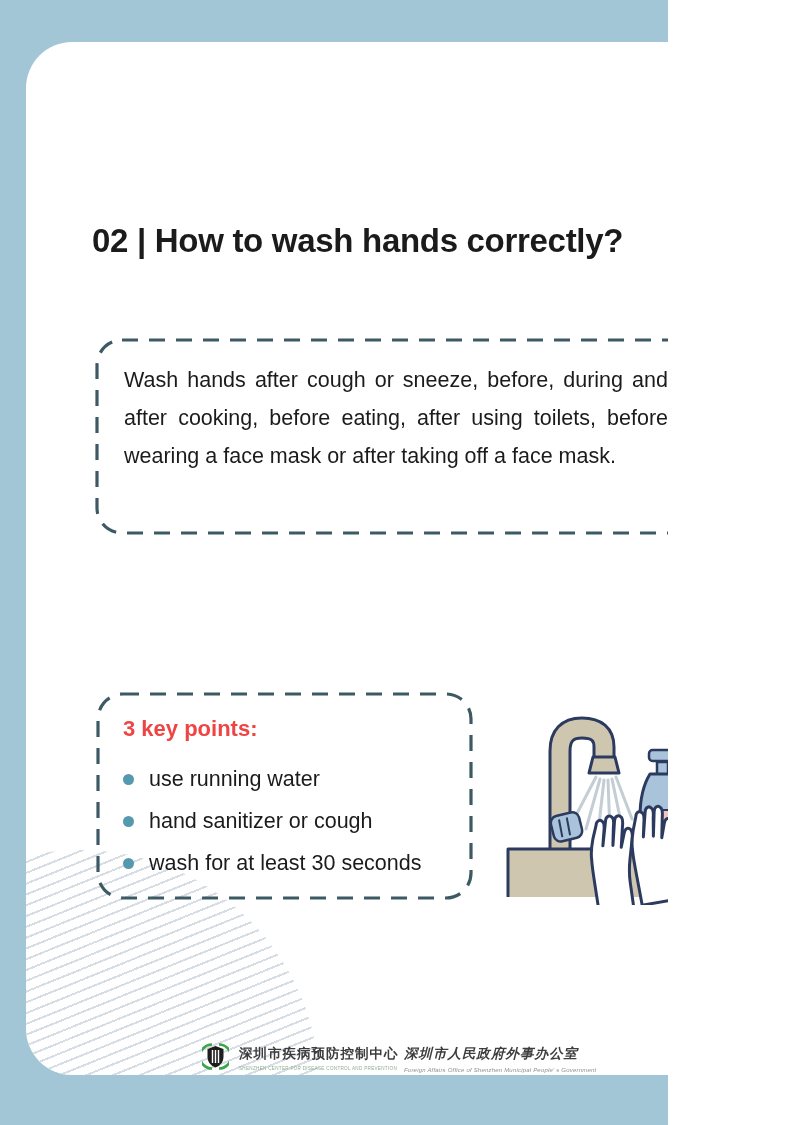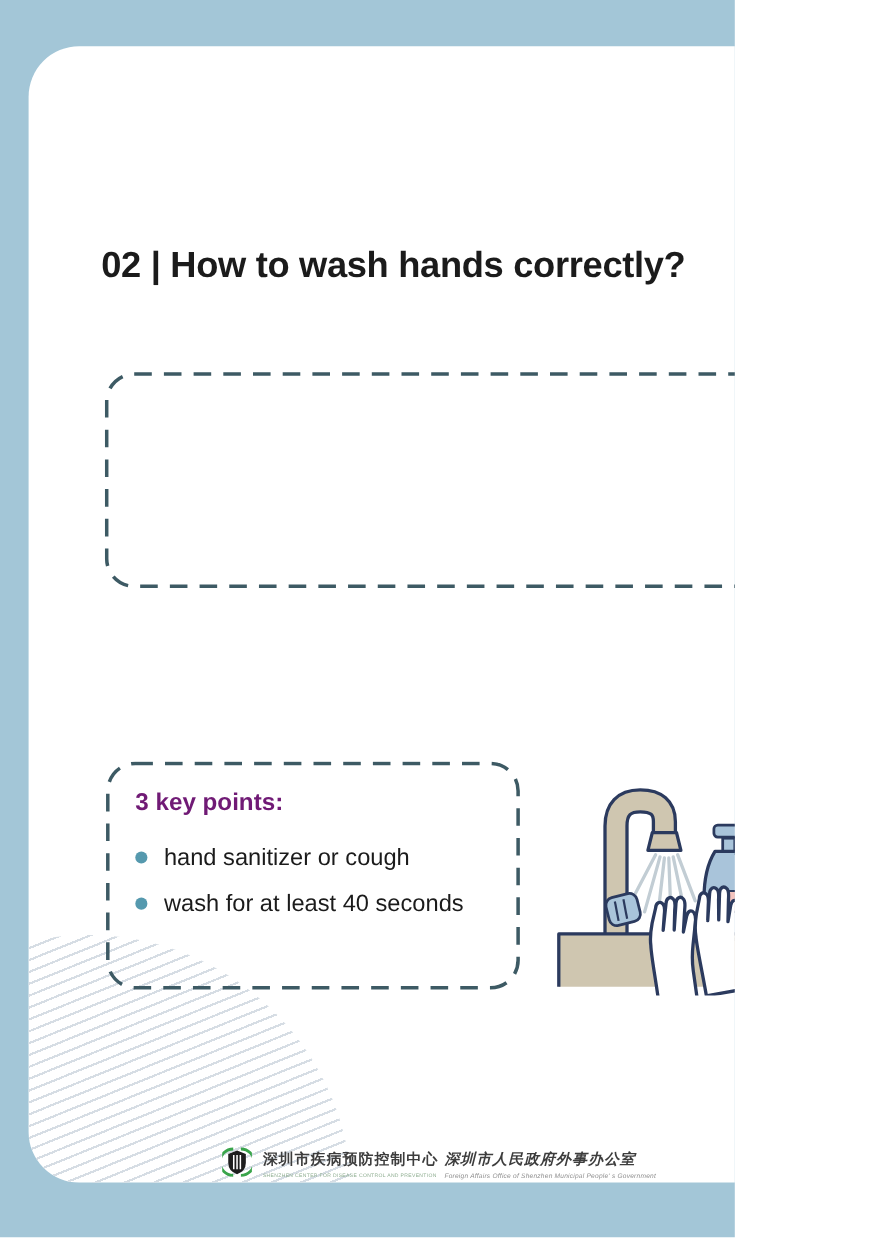--- a/index.html
+++ b/index.html
@@ -21,21 +21,21 @@
   .border-svg { position:absolute; left:0; top:0; }
   .info-text { position:absolute; left:29px; top:23px; width:544px;
                font-size:21.5px; line-height:38px; color:#1b1b1b; text-align:justify; }
 
   .page-tab { position:absolute; left:696px; top:488px; width:69px; height:189px;
               background:#a3c6d7; border-radius:95px 0 0 95px;
               display:flex; align-items:center; justify-content:center; }
   .page-num { color:#fbfdfe; font-size:27px; letter-spacing:1px; }
 
   .key-box { position:absolute; left:70px; top:650px; width:377px; height:208px; }
-  .key-heading { position:absolute; left:27px; top:24px; font-size:22px; font-weight:bold; color:#701a75; }
+  .key-heading { position:absolute; left:27px; top:24px; font-size:22px; font-weight:bold; color:#ef4444; }
   .key-list { position:absolute; left:27px; top:66px; list-style:none; }
   .key-item { display:flex; align-items:center; height:42px; font-size:21.5px; color:#1b1b1b; white-space:nowrap; }
   .dot { width:11px; height:11px; border-radius:50%; background:#5599ae; margin-right:15px; flex:none; }
 
   .illu { position:absolute; left:474px; top:663px; width:190px; height:200px; }
 
   .footer-left { position:absolute; left:176px; top:1000px; display:flex; align-items:flex-end; gap:10px; }
   .footer-right { position:absolute; left:378px; top:1003px;font-style:italic; }
   .org-zh { font-size:13.5px; font-weight:bold; color:#3d3d3d; letter-spacing:1px; white-space:nowrap; }
   .org-en-green { font-size:4.6px; color:#8fae91; letter-spacing:0.3px; margin-top:3px; white-space:nowrap; }
@@ -48,35 +48,40 @@
 
   <div class="card">
     <div class="hatch"></div>
 
     <div class="title">02 | How to wash hands correctly?</div>
 
     <div class="info-box">
       <svg class="border-svg" width="602" height="197" viewBox="0 0 602 197">
         <rect x="2" y="2" width="598" height="193" rx="25" fill="none" stroke="#3d5a64" stroke-width="3.2" stroke-dasharray="16 11"></rect>
       </svg>
+      <div class="info-text">Wash hands after cough or sneeze, before, during and after cooking, before eating, after using toilets, before wearing a face mask or after taking off a face mask.</div>
     </div>
 
     <div class="key-box">
       <svg class="border-svg" width="377" height="208" viewBox="0 0 377 208">
         <rect x="2" y="2" width="373" height="204" rx="25" fill="none" stroke="#3d5a64" stroke-width="3.2" stroke-dasharray="16 11"></rect>
       </svg>
       <div class="key-heading">3 key points:</div>
       <ul class="key-list">
         <li class="key-item">
           <span class="dot"></span>
+          <span>use running water</span>
+        </li>
+        <li class="key-item">
+          <span class="dot"></span>
           <span>hand sanitizer or cough</span>
         </li>
         <li class="key-item">
           <span class="dot"></span>
-          <span>wash for at least 40 seconds</span>
+          <span>wash for at least 30 seconds</span>
         </li>
       </ul>
     </div>
 
     <svg class="illu" viewBox="0 0 190 200">
       <defs>
         <path id="hand" d="M92,205 C92,175 91,160 92,150 C92,142 94,136 96,130 L101,117
           C102,112 106,111 108,114 C110,116 109,120 108,124 L105,138 L111,114
           C112,109 116,108 118,111 C120,113 119,117 118,121 L115,139 L120,115
           C121,110 125,109 127,112 C129,114 128,118 127,122 L123,142 L128,128

